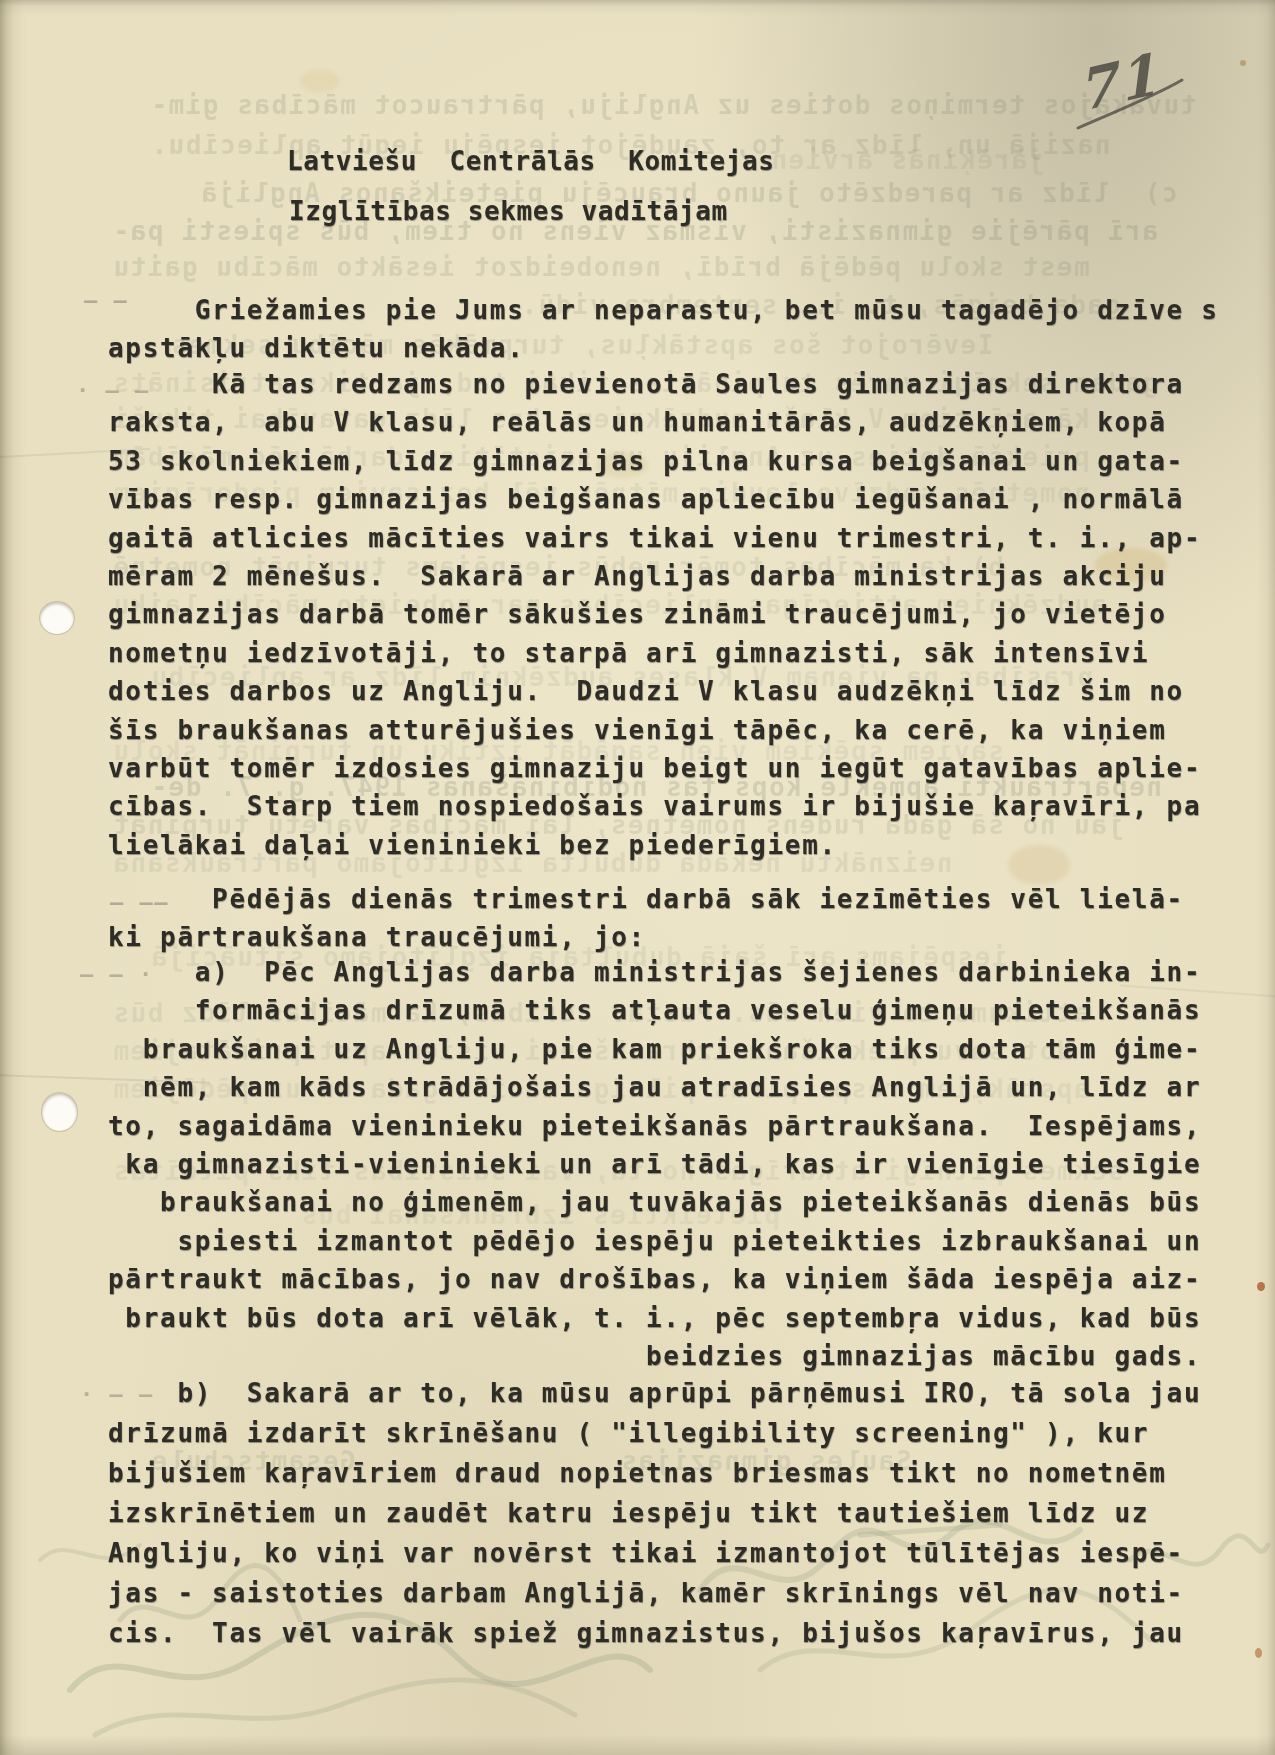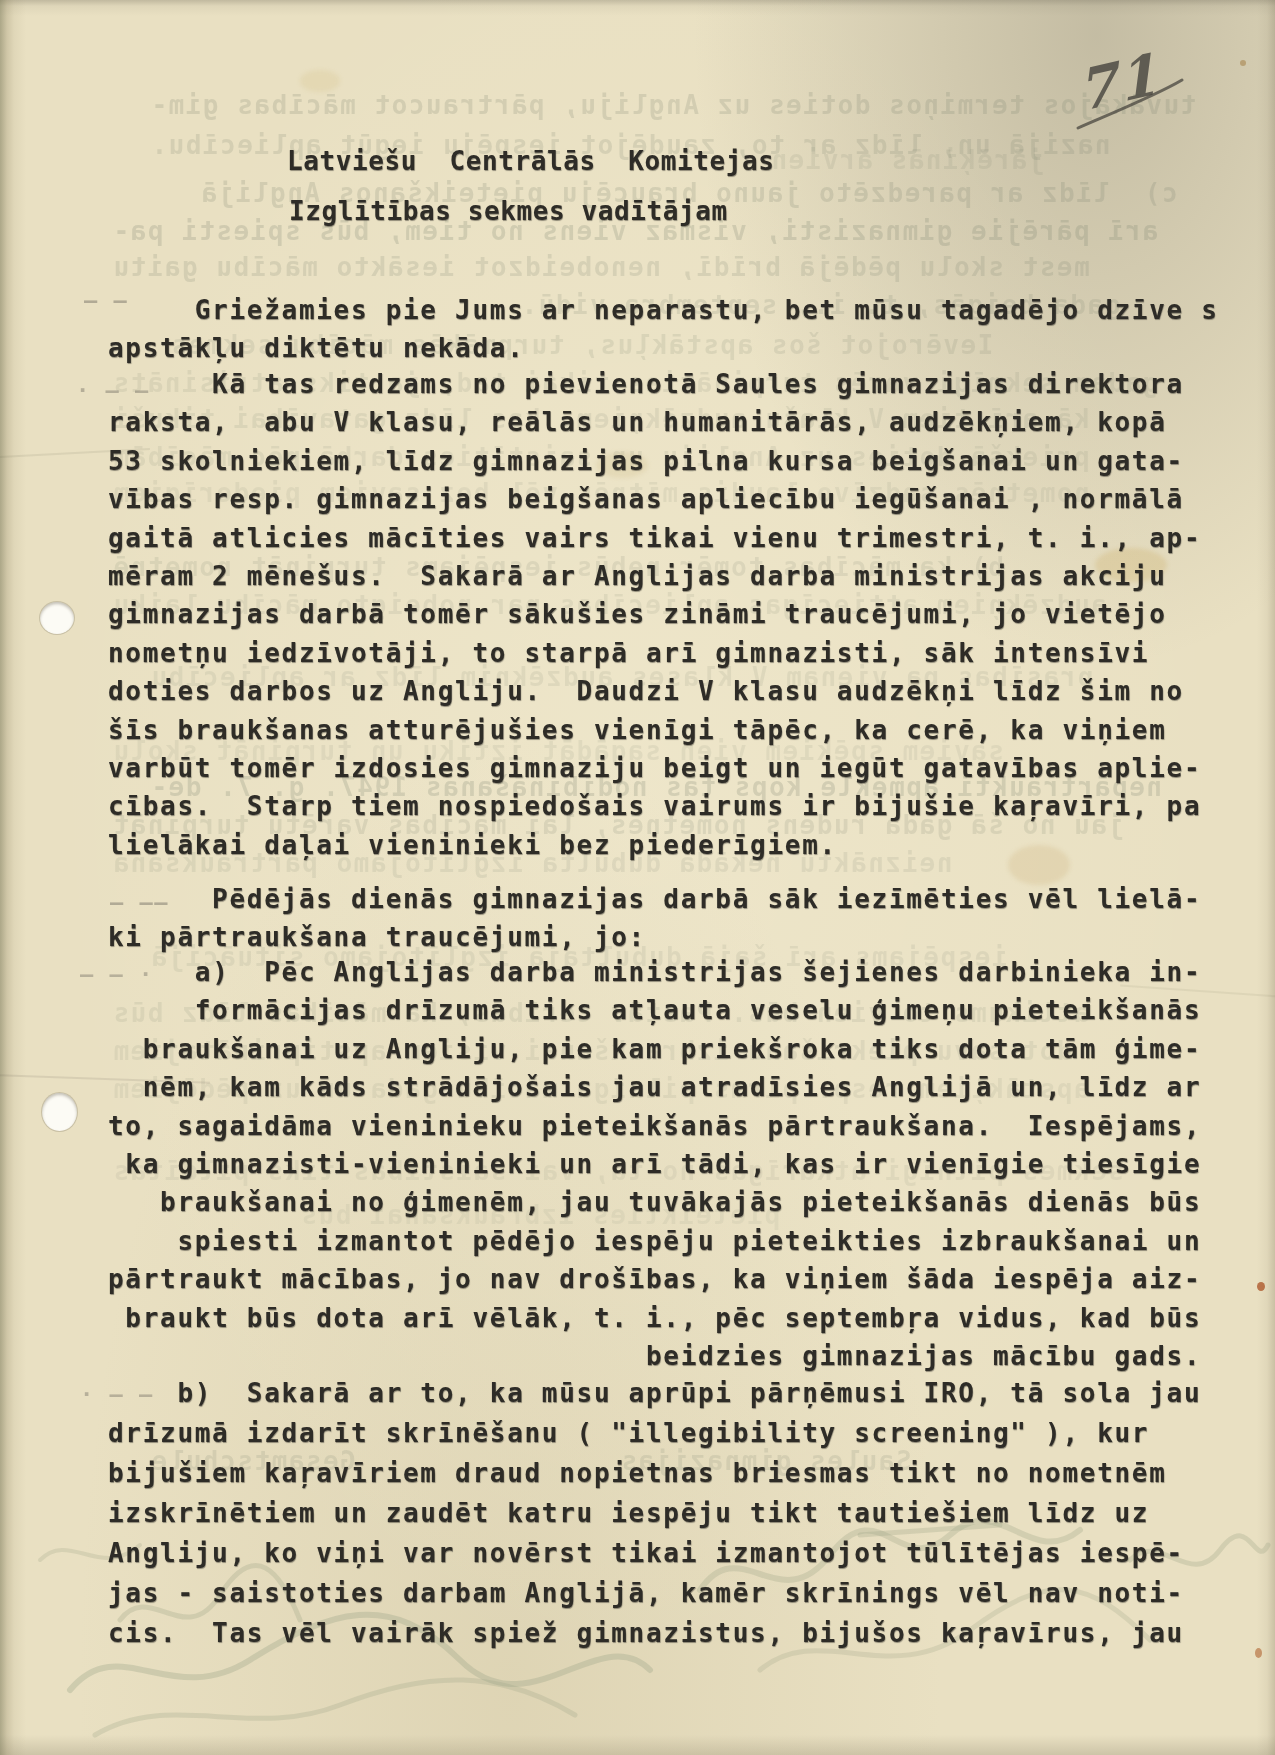--- a/index.html
+++ b/index.html
@@ -123,21 +123,21 @@
       <path d="M1130,60 C1160,30 1190,90 1220,50 S1255,70 1268,45" stroke-width="5" opacity="0.30"></path>
       <path d="M40,60 C70,30 100,80 140,45" stroke-width="4" opacity="0.25"></path>
     </g>
   </svg>
 
   <div class="typed title" id="title1">Latviešu  Centrālās  Komitejas</div>
   <div class="typed title" id="title2">Izglītības sekmes vadītājam</div>
 
   <div class="typed" id="p1"><div class="tline">     Griežamies pie Jums ar neparastu, bet mūsu tagadējo dzīve s</div><div class="tline">apstākļu diktētu nekāda.</div></div>
   <div class="typed" id="p2"><div class="tline">      Kā tas redzams no pievienotā Saules gimnazijas direktora</div><div class="tline">raksta,  abu V klasu, reālās un humanitārās, audzēkņiem, kopā</div><div class="tline">53 skolniekiem, līdz gimnazijas pilna kursa beigšanai un gata-</div><div class="tline">vības resp. gimnazijas beigšanas apliecību iegūšanai , normālā</div><div class="tline">gaitā atlicies mācīties vairs tikai vienu trimestri, t. i., ap-</div><div class="tline">mēram 2 mēnešus.  Sakarā ar Anglijas darba ministrijas akciju</div><div class="tline">gimnazijas darbā tomēr sākušies zināmi traucējumi, jo vietējo</div><div class="tline">nometņu iedzīvotāji, to starpā arī gimnazisti, sāk intensīvi</div><div class="tline">doties darbos uz Angliju.  Daudzi V klasu audzēkņi līdz šim no</div><div class="tline">šīs braukšanas atturējušies vienīgi tāpēc, ka cerē, ka viņiem</div><div class="tline">varbūt tomēr izdosies gimnaziju beigt un iegūt gatavības aplie-</div><div class="tline">cības.  Starp tiem nospiedošais vairums ir bijušie kaŗavīri, pa</div><div class="tline">lielākai daļai vieninieki bez piederīgiem.</div></div>
-  <div class="typed" id="p3"><div class="tline">      Pēdējās dienās gimnazijas darbā sāk iezīmēties vēl lielā-</div><div class="tline">ki pārtraukšana traucējumi, jo:</div></div>
+  <div class="typed" id="p3"><div class="tline">      Pēdējās dienās trimestri darbā sāk iezīmēties vēl lielā-</div><div class="tline">ki pārtraukšana traucējumi, jo:</div></div>
   <div class="typed" id="p4"><div class="tline">    a)  Pēc Anglijas darba ministrijas šejienes darbinieka in-</div><div class="tline">formācijas drīzumā tiks atļauta veselu ģimeņu pieteikšanās</div><div class="tline">braukšanai uz Angliju, pie kam priekšroka tiks dota tām ģime-</div><div class="tline">nēm, kam kāds strādājošais jau atradīsies Anglijā un, līdz ar</div><div class="tline">to, sagaidāma vieninieku pieteikšanās pārtraukšana.  Iespējams,</div><div class="tline">ka gimnazisti-vieninieki un arī tādi, kas ir vienīgie tiesīgie</div><div class="tline">braukšanai no ģimenēm, jau tuvākajās pieteikšanās dienās būs</div><div class="tline">spiesti izmantot pēdējo iespēju pieteikties izbraukšanai un</div><div class="tline">pārtraukt mācības, jo nav drošības, ka viņiem šāda iespēja aiz-</div><div class="tline">braukt būs dota arī vēlāk, t. i., pēc septembŗa vidus, kad būs</div><div class="tline">beidzies gimnazijas mācību gads.</div></div>
   <div class="typed" id="p5"><div class="tline">    b)  Sakarā ar to, ka mūsu aprūpi pārņēmusi IRO, tā sola jau</div><div class="tline">drīzumā izdarīt skrīnēšanu ( "illegibility screening" ), kur</div><div class="tline">bijušiem kaŗavīriem draud nopietnas briesmas tikt no nometnēm</div><div class="tline">izskrīnētiem un zaudēt katru iespēju tikt tautiešiem līdz uz</div><div class="tline">Angliju, ko viņi var novērst tikai izmantojot tūlītējas iespē-</div><div class="tline">jas - saistoties darbam Anglijā, kamēr skrīnings vēl nav noti-</div><div class="tline">cis.  Tas vēl vairāk spiež gimnazistus, bijušos kaŗavīrus, jau</div></div>
 
   <div id="pagenum">71</div>
   <svg id="pagenum-flourish" width="130" height="90" viewBox="0 0 130 90" fill="none">
     <path d="M18,78 C45,66 95,46 122,30" stroke="rgba(72,70,63,0.75)" stroke-width="3" stroke-linecap="round"></path>
   </svg>
 
   <div class="hole" id="hole-top"></div>
   <div class="hole" id="hole-bottom"></div>

